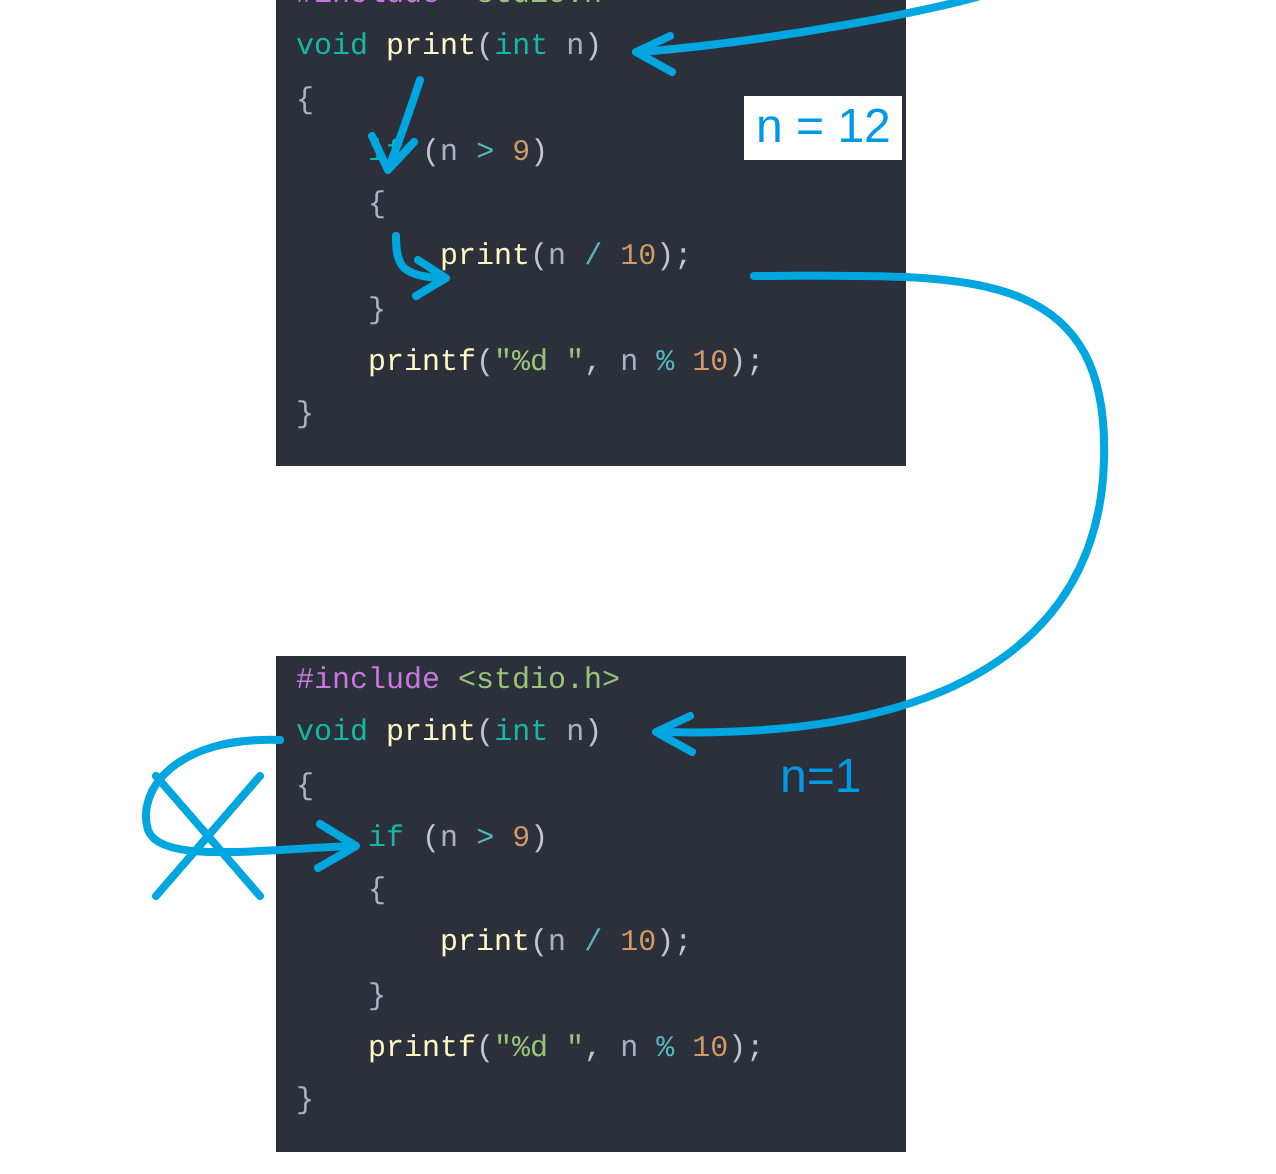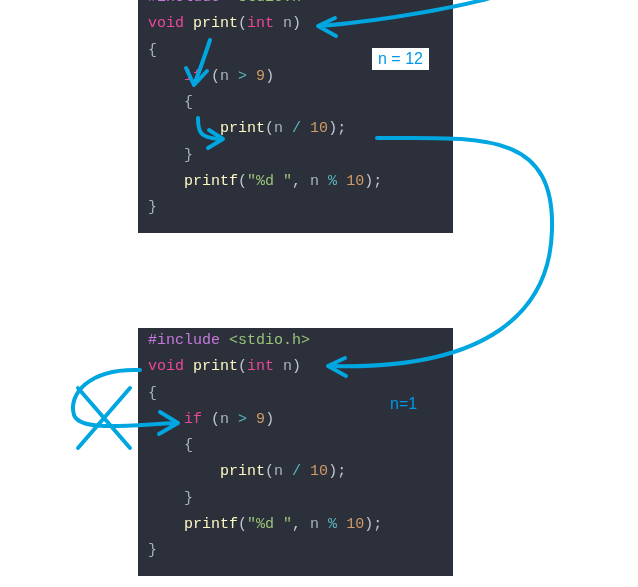--- a/index.html
+++ b/index.html
@@ -26,40 +26,40 @@
     line-height: 1.75;
   }
   .codeblock pre {
     margin: 0;
     padding: 0 10px 4px 10px;
     white-space: pre;
     font-family: Consolas, "Courier New", monospace;
     font-size: 15px;
   }
   
-  .kw   { color: #ec4899; }  
+  .kw   { color: #14b8a6; }  
   .inc  { color: #c678dd; }  
   .hdr  { color: #98c379; }  
   .fn   { color: #fef9c3; }  
   .str  { color: #98c379; }  
   .num  { color: #d19a66; }  
   .op   { color: #56b6c2; }  
   .id   { color: #abb2bf; }  
   .brace{ color: #abb2bf; }
 
   .annotation {
     position: absolute;
     color: #0099e6;
     font-family: Arial, sans-serif;
-    font-size: 16px;
+    font-size: 24px;
     font-weight: 500;
     background: #ffffff;
     padding: 2px 6px;
   }
-  .annotation.plain { background: transparent; margin-top: 20px; }
+  .annotation.plain { background: transparent; }
 
   svg.overlay {
     position: absolute;
     left: 0;
     top: 0;
     width: 638px;
     height: 587px;
     pointer-events: none;
   }
   svg.overlay path {

